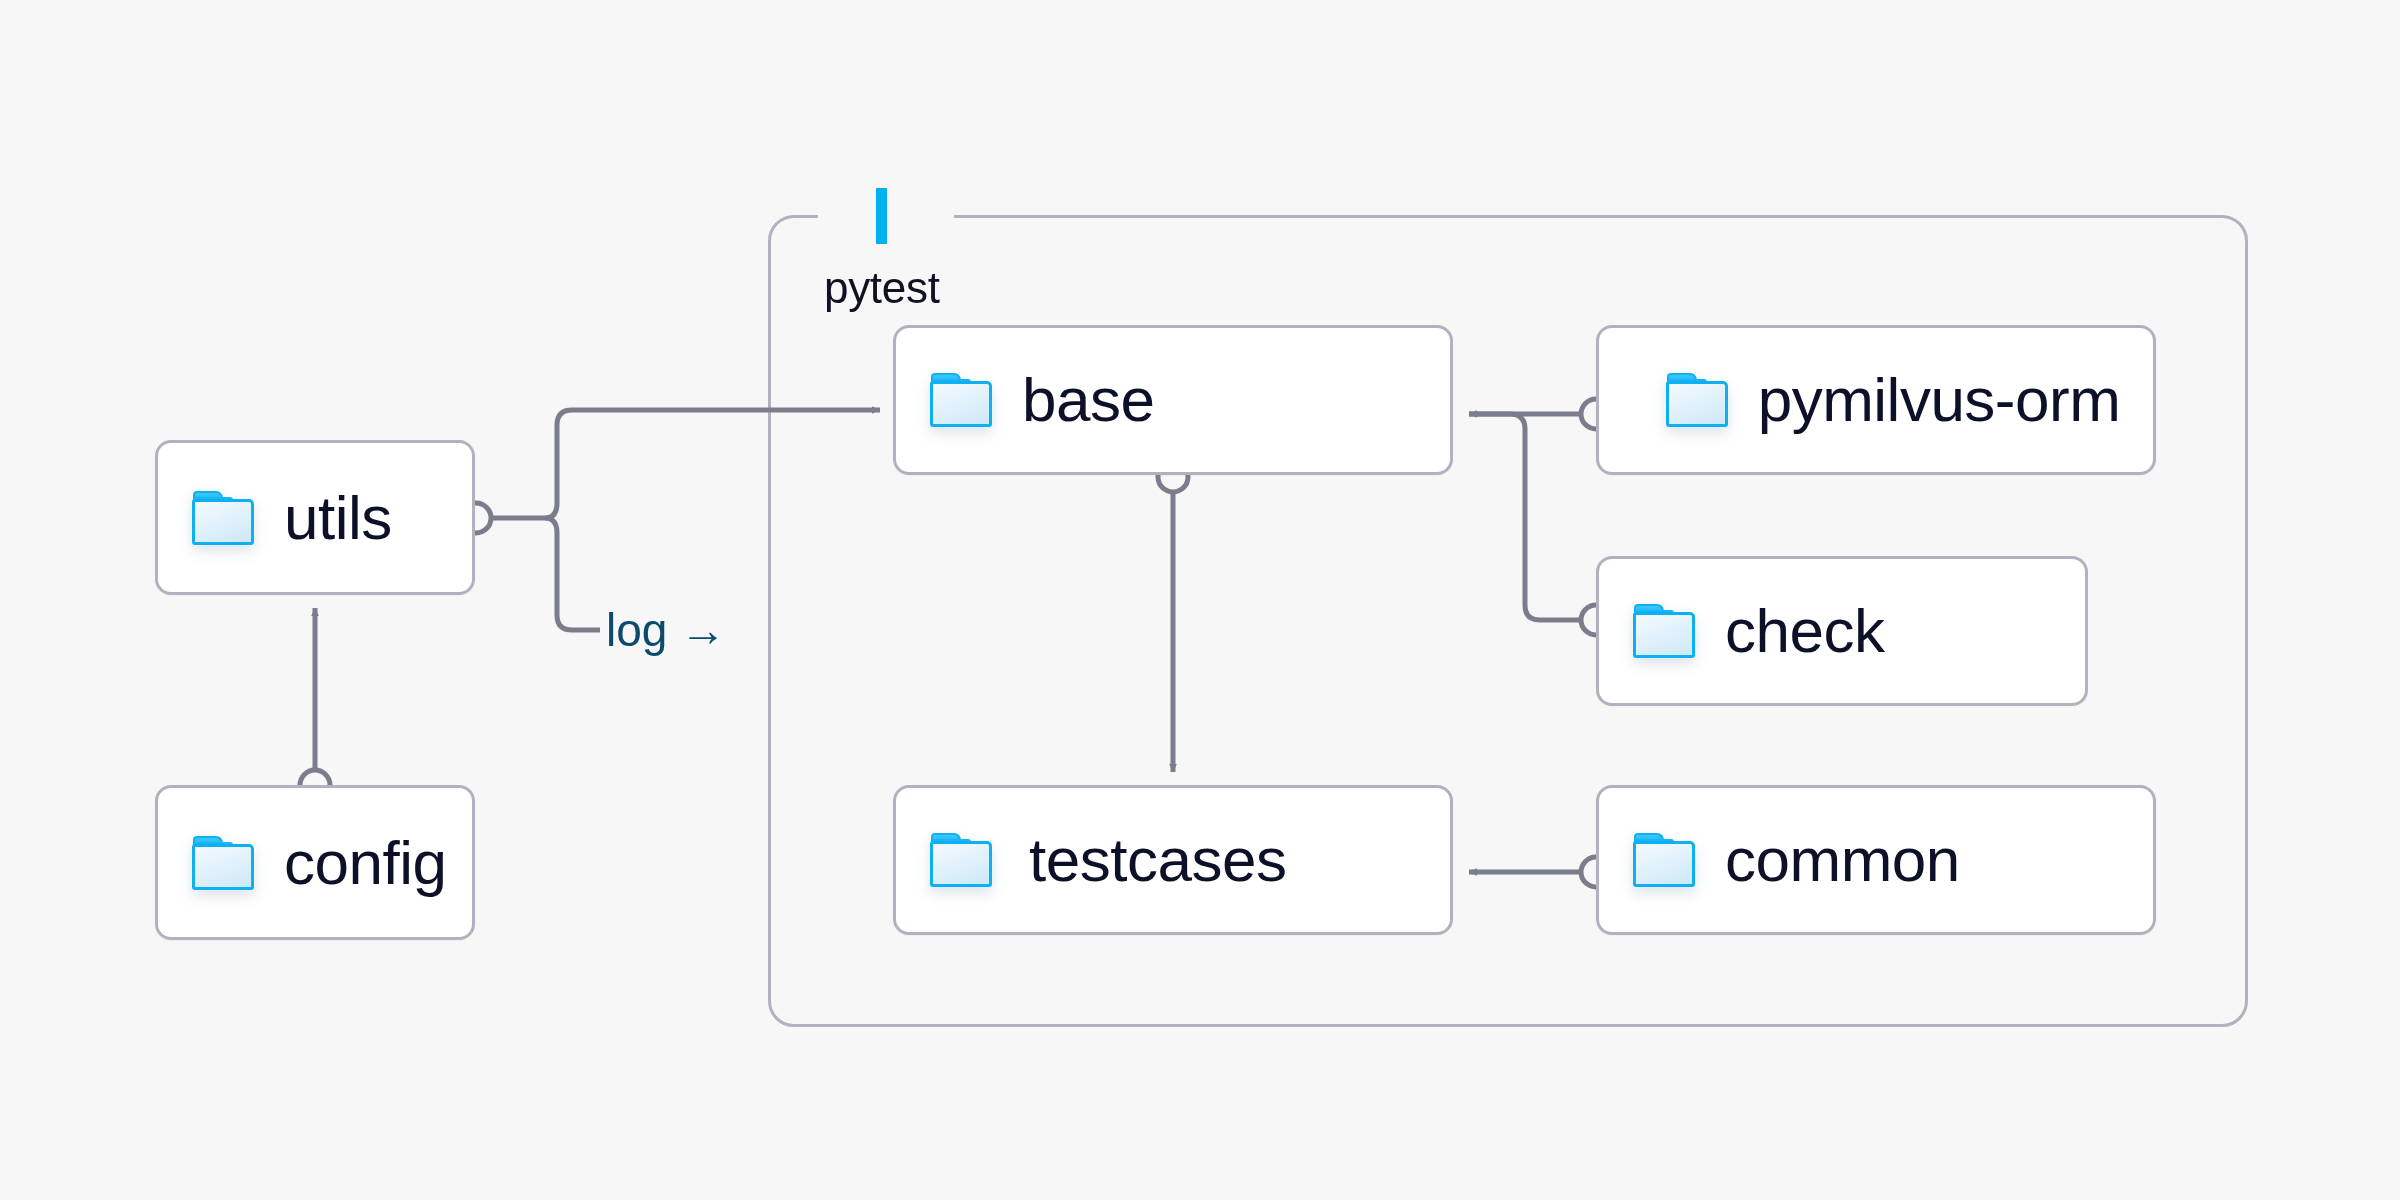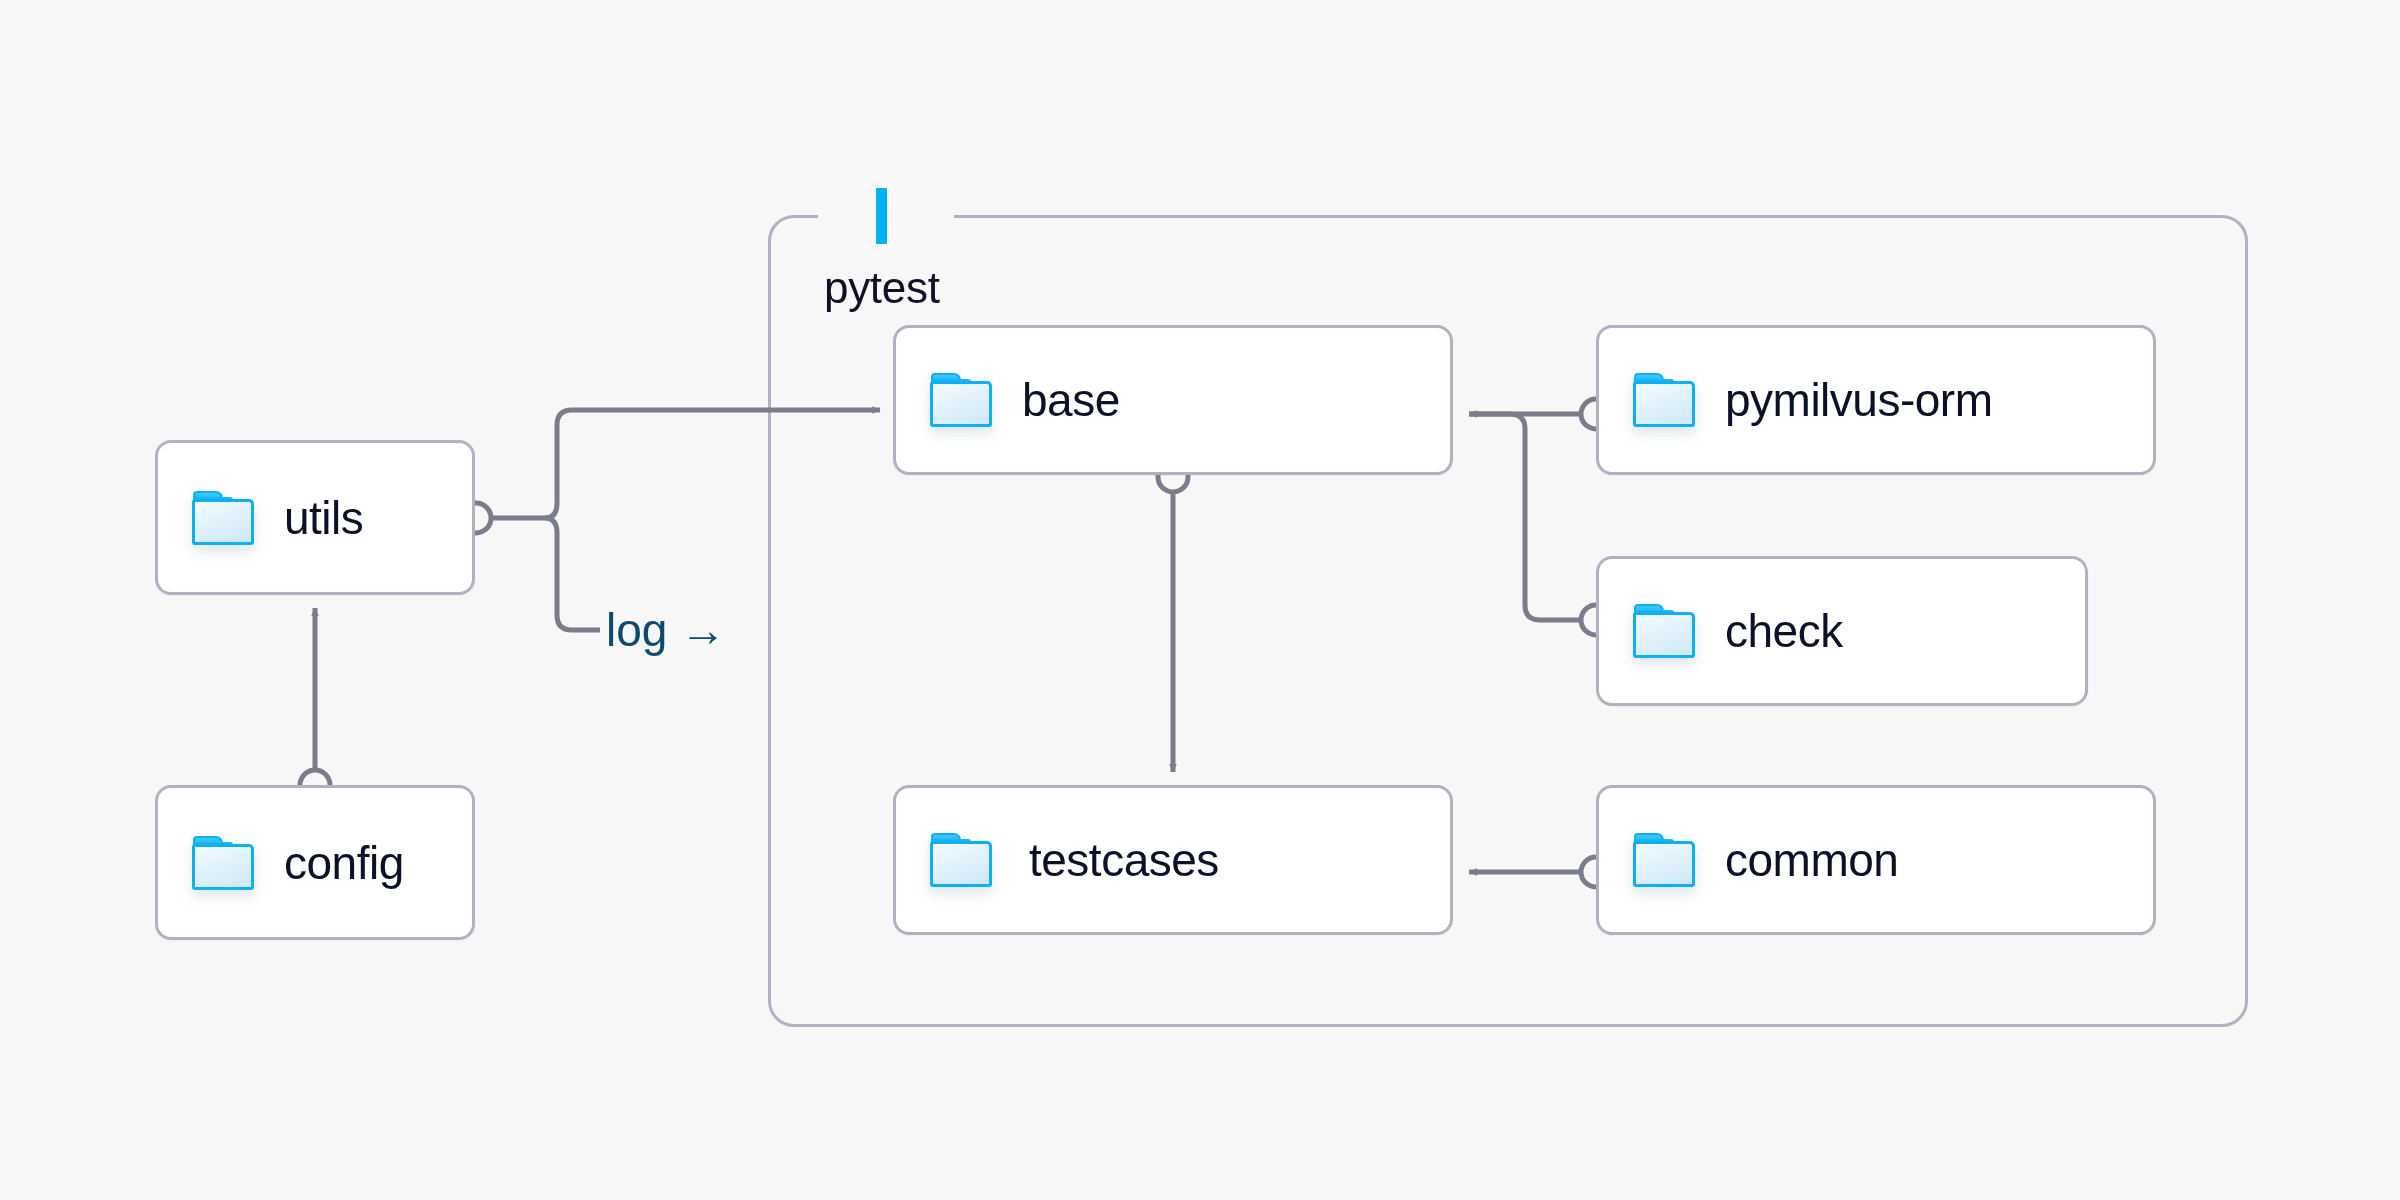--- a/index.html
+++ b/index.html
@@ -59,21 +59,21 @@
     background: #ffffff;
     border: 3px solid #b3b1bf;
     border-radius: 16px;
     display: flex;
     align-items: center;
     gap: 30px;
     padding-left: 34px;
     box-shadow: 0 1px 2px rgba(16,18,35,0.04);
   }
   .node-label {
-    font-size: 46px;
+    font-size: 62px;
     color: #0c1128;
     letter-spacing: -0.5px;
     white-space: nowrap;
     line-height: 1;
   }
 
   
   .folder-icon {
     width: 62px;
     height: 54px;
@@ -231,21 +231,21 @@
 
   <div class="node" style="left:893px; top:785px; width:560px; height:150px;gap:37px;">
     <span class="folder-icon">
       <span class="fi-tab"></span>
         <span class="fi-lip"></span>
         <span class="fi-body"></span>
     </span>
     <span class="node-label">testcases</span>
   </div>
 
-  <div class="node" style="left:1596px; top:325px; width:560px; height:150px;">
+  <div class="node" style="left:1596px; top:325px; width:560px; height:150px;justify-content:center;">
     <span class="folder-icon">
       <span class="fi-tab"></span>
         <span class="fi-lip"></span>
         <span class="fi-body"></span>
     </span>
     <span class="node-label">pymilvus-orm</span>
   </div>
 
   <div class="node" style="left:1596px; top:556px; width:492px; height:150px;">
     <span class="folder-icon">

